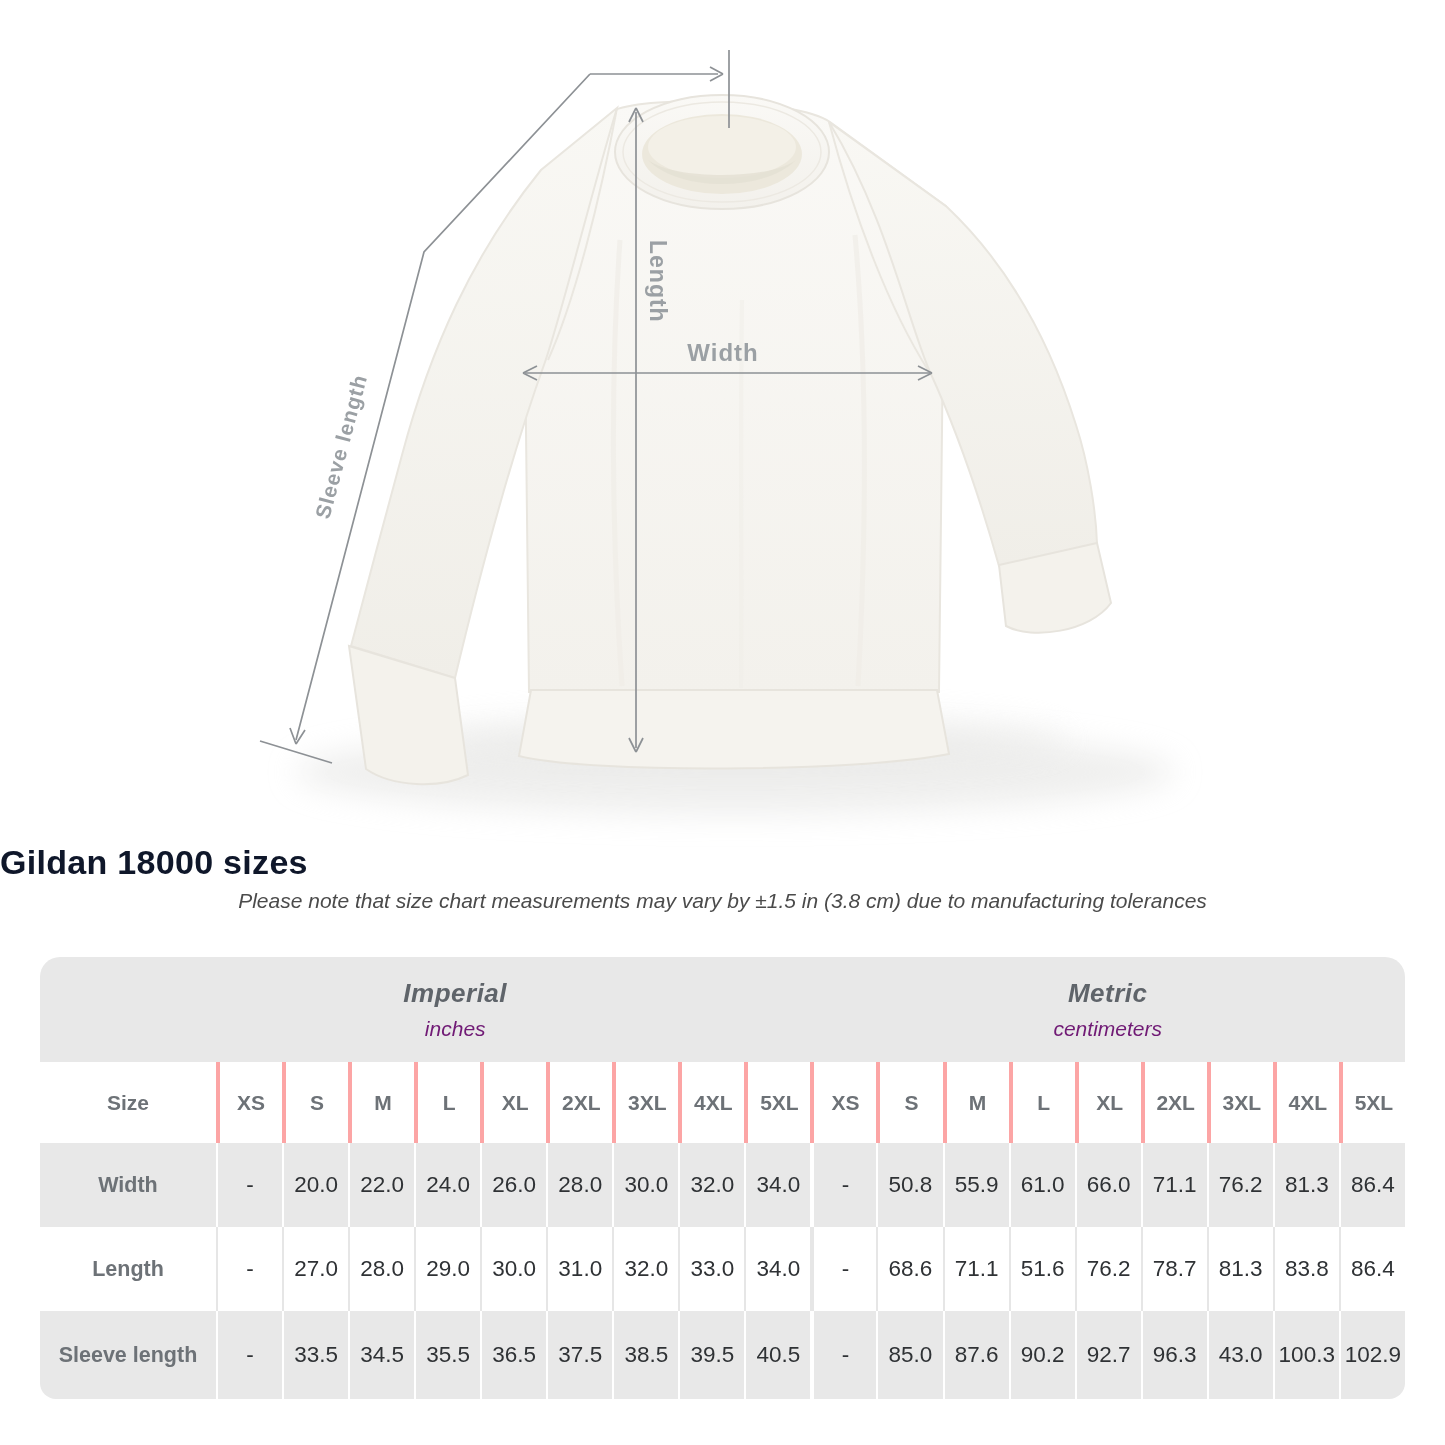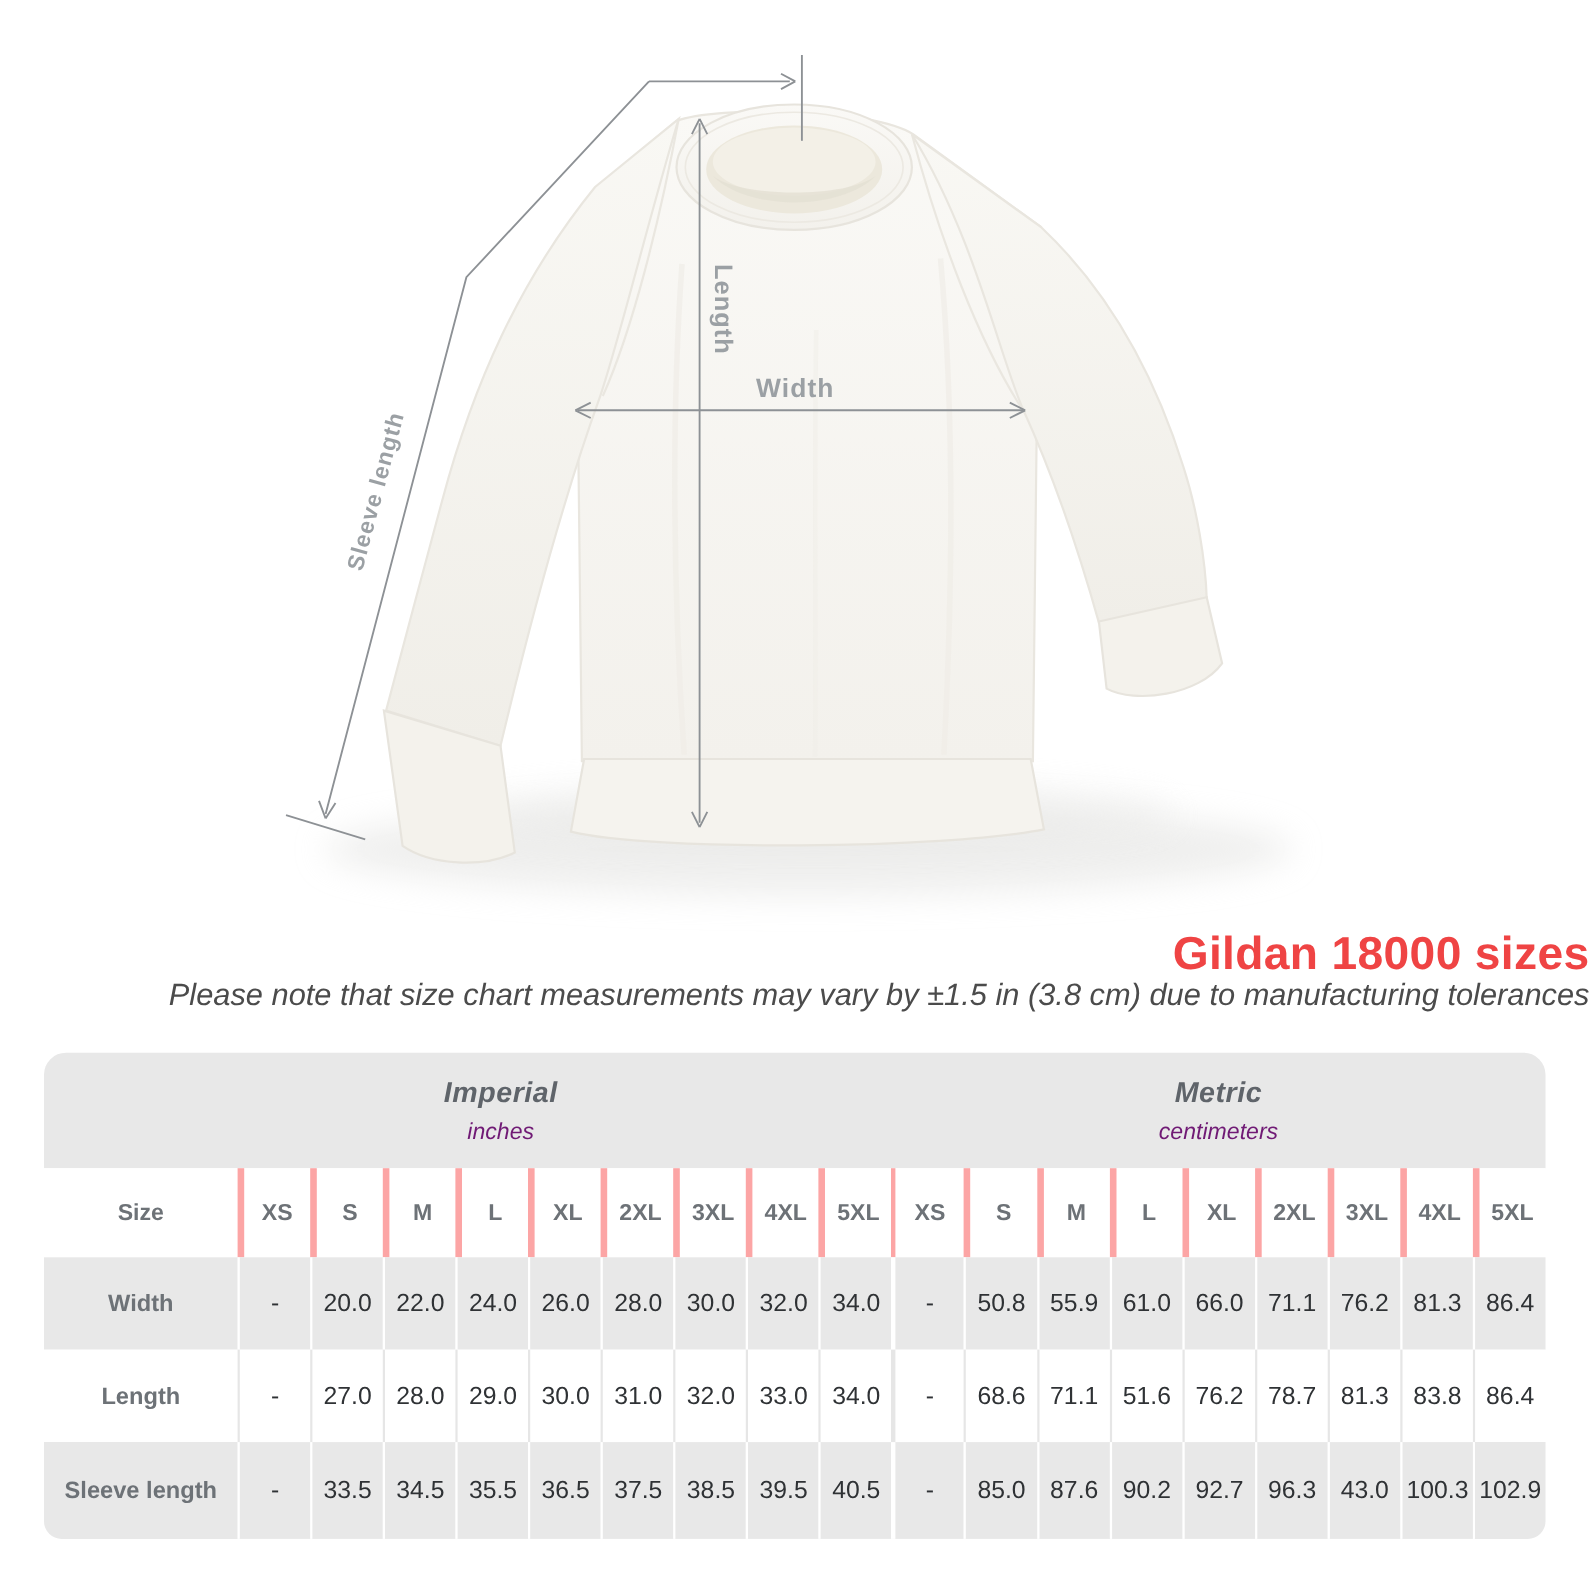--- a/index.html
+++ b/index.html
@@ -1,39 +1,39 @@
 <!DOCTYPE html>
 <html><head>
 <meta charset="utf-8">
 <style>
   html,body{margin:0;padding:0;background:#fff;}
   .stage{position:relative;width:1445px;height:1445px;background:#ffffff;overflow:hidden;
          font-family:"Liberation Sans", sans-serif;}
   .garment{position:absolute;left:0;top:0;}
 
-  .title{position:absolute;left:0;top:843px;width:100%;margin:0;text-align:right;
-         font-size:42px;font-weight:700;color:#ef4444;letter-spacing:.3px;}
-  .note{position:absolute;left:0;top:889px;width:100%;margin:0;text-align:right;
-        font-style:italic;font-size:28px;color:#4b4b4b;}
+  .title{position:absolute;left:0;top:843px;width:100%;margin:0;text-align:left;
+         font-size:34px;font-weight:700;color:#0f172a;letter-spacing:.3px;}
+  .note{position:absolute;left:0;top:889px;width:100%;margin:0;text-align:center;
+        font-style:italic;font-size:21px;color:#4b4b4b;}
 
   table.size-table{position:absolute;left:40px;top:957px;width:1365px;
         border-collapse:separate;border-spacing:0;table-layout:fixed;}
   col.c-label{width:176px;}
   td{text-align:center;vertical-align:middle;padding:0;}
 
   
   .band-row td{height:105px;background:#e8e8e8;}
   td.band-imp{border-top-left-radius:20px;padding-left:60px;}
   td.band-met{border-top-right-radius:20px;}
   .sec-name{font-size:26px;font-weight:700;font-style:italic;color:#5f646a;letter-spacing:.5px;}
   .sec-unit{font-size:21px;font-style:italic;color:#701a75;margin-top:8px;}
 
   
   .head-row td{height:81px;background:#ffffff;font-weight:700;font-size:21px;color:#6d7277;}
-  .head-row td + td{border-left:6px solid #fca5a5;}
+  .head-row td + td{border-left:4px solid #fca5a5;}
 
   
   .row-gray td{background:#e8e8e8;}
   .row-gray td + td{border-left:2px solid #ffffff;}
   .row-white td{background:#ffffff;}
   .row-white td + td{border-left:2px solid #e6e6e6;}
   .row-1 td{height:84px;} .row-2 td{height:84px;} .row-3 td{height:88px;}
   td.mfirst{border-left-width:4px !important;}
   .rlabel{font-weight:700;font-size:21.5px;color:#6d7277;}
   .val{font-size:22.5px;color:#2f3235;}

